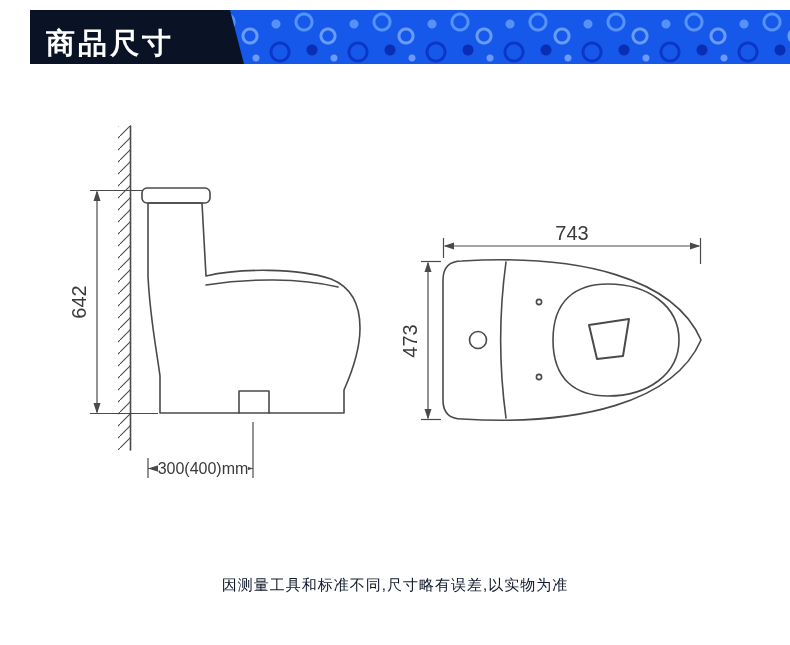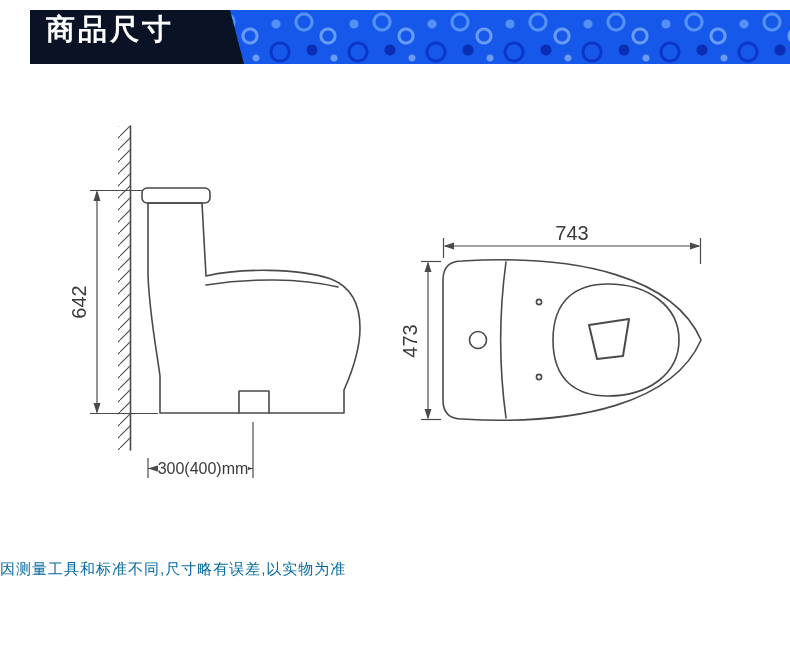--- a/index.html
+++ b/index.html
@@ -27,21 +27,21 @@
       radial-gradient(circle at 16px 42px, transparent 0 7px, rgba(10,45,190,.8) 8px 10px, transparent 11px),
       radial-gradient(circle at 64px 26px, transparent 0 5px, rgba(160,200,255,.6) 6px 8px, transparent 9px),
       radial-gradient(circle at 70px 48px, rgba(190,220,255,.5) 0 3px, transparent 4px);
     background-size:78px 56px;
   }
   .banner-label{
     position:absolute;left:0;top:0;bottom:0;
     width:198px;
     background:#0a1226;
     clip-path:polygon(0 0, calc(100% - 14px) 0, 100% 100%, 0 100%);
-    display:flex;align-items:flex-start;
+    display:flex;align-items:flex-end;
     padding-left:16px;
   }
   .banner-label span{
     color:#ffffff;
     font-size:29px;
     font-weight:bold;
     letter-spacing:3px;
     white-space:nowrap;
   }
   
@@ -58,23 +58,24 @@
     margin-top:24px;
   }
   .drawing text{
     fill:#3a3a3a;
     font-family:"Liberation Sans","DejaVu Sans",sans-serif;
   }
   .dim-num{font-size:20px;}
   .dim-small{font-size:16px;}
   
   .footer-note{
-    text-align:left;
+    margin-top:16px;
+    text-align:center;
     font-size:15px;
-    color:#0369a1;
+    color:#0f172a;
     letter-spacing:1px;
   }
 </style>
 </head>
 <body>
 
 <div class="page">
 
   <div class="banner">
     <div class="banner-pattern"></div>

